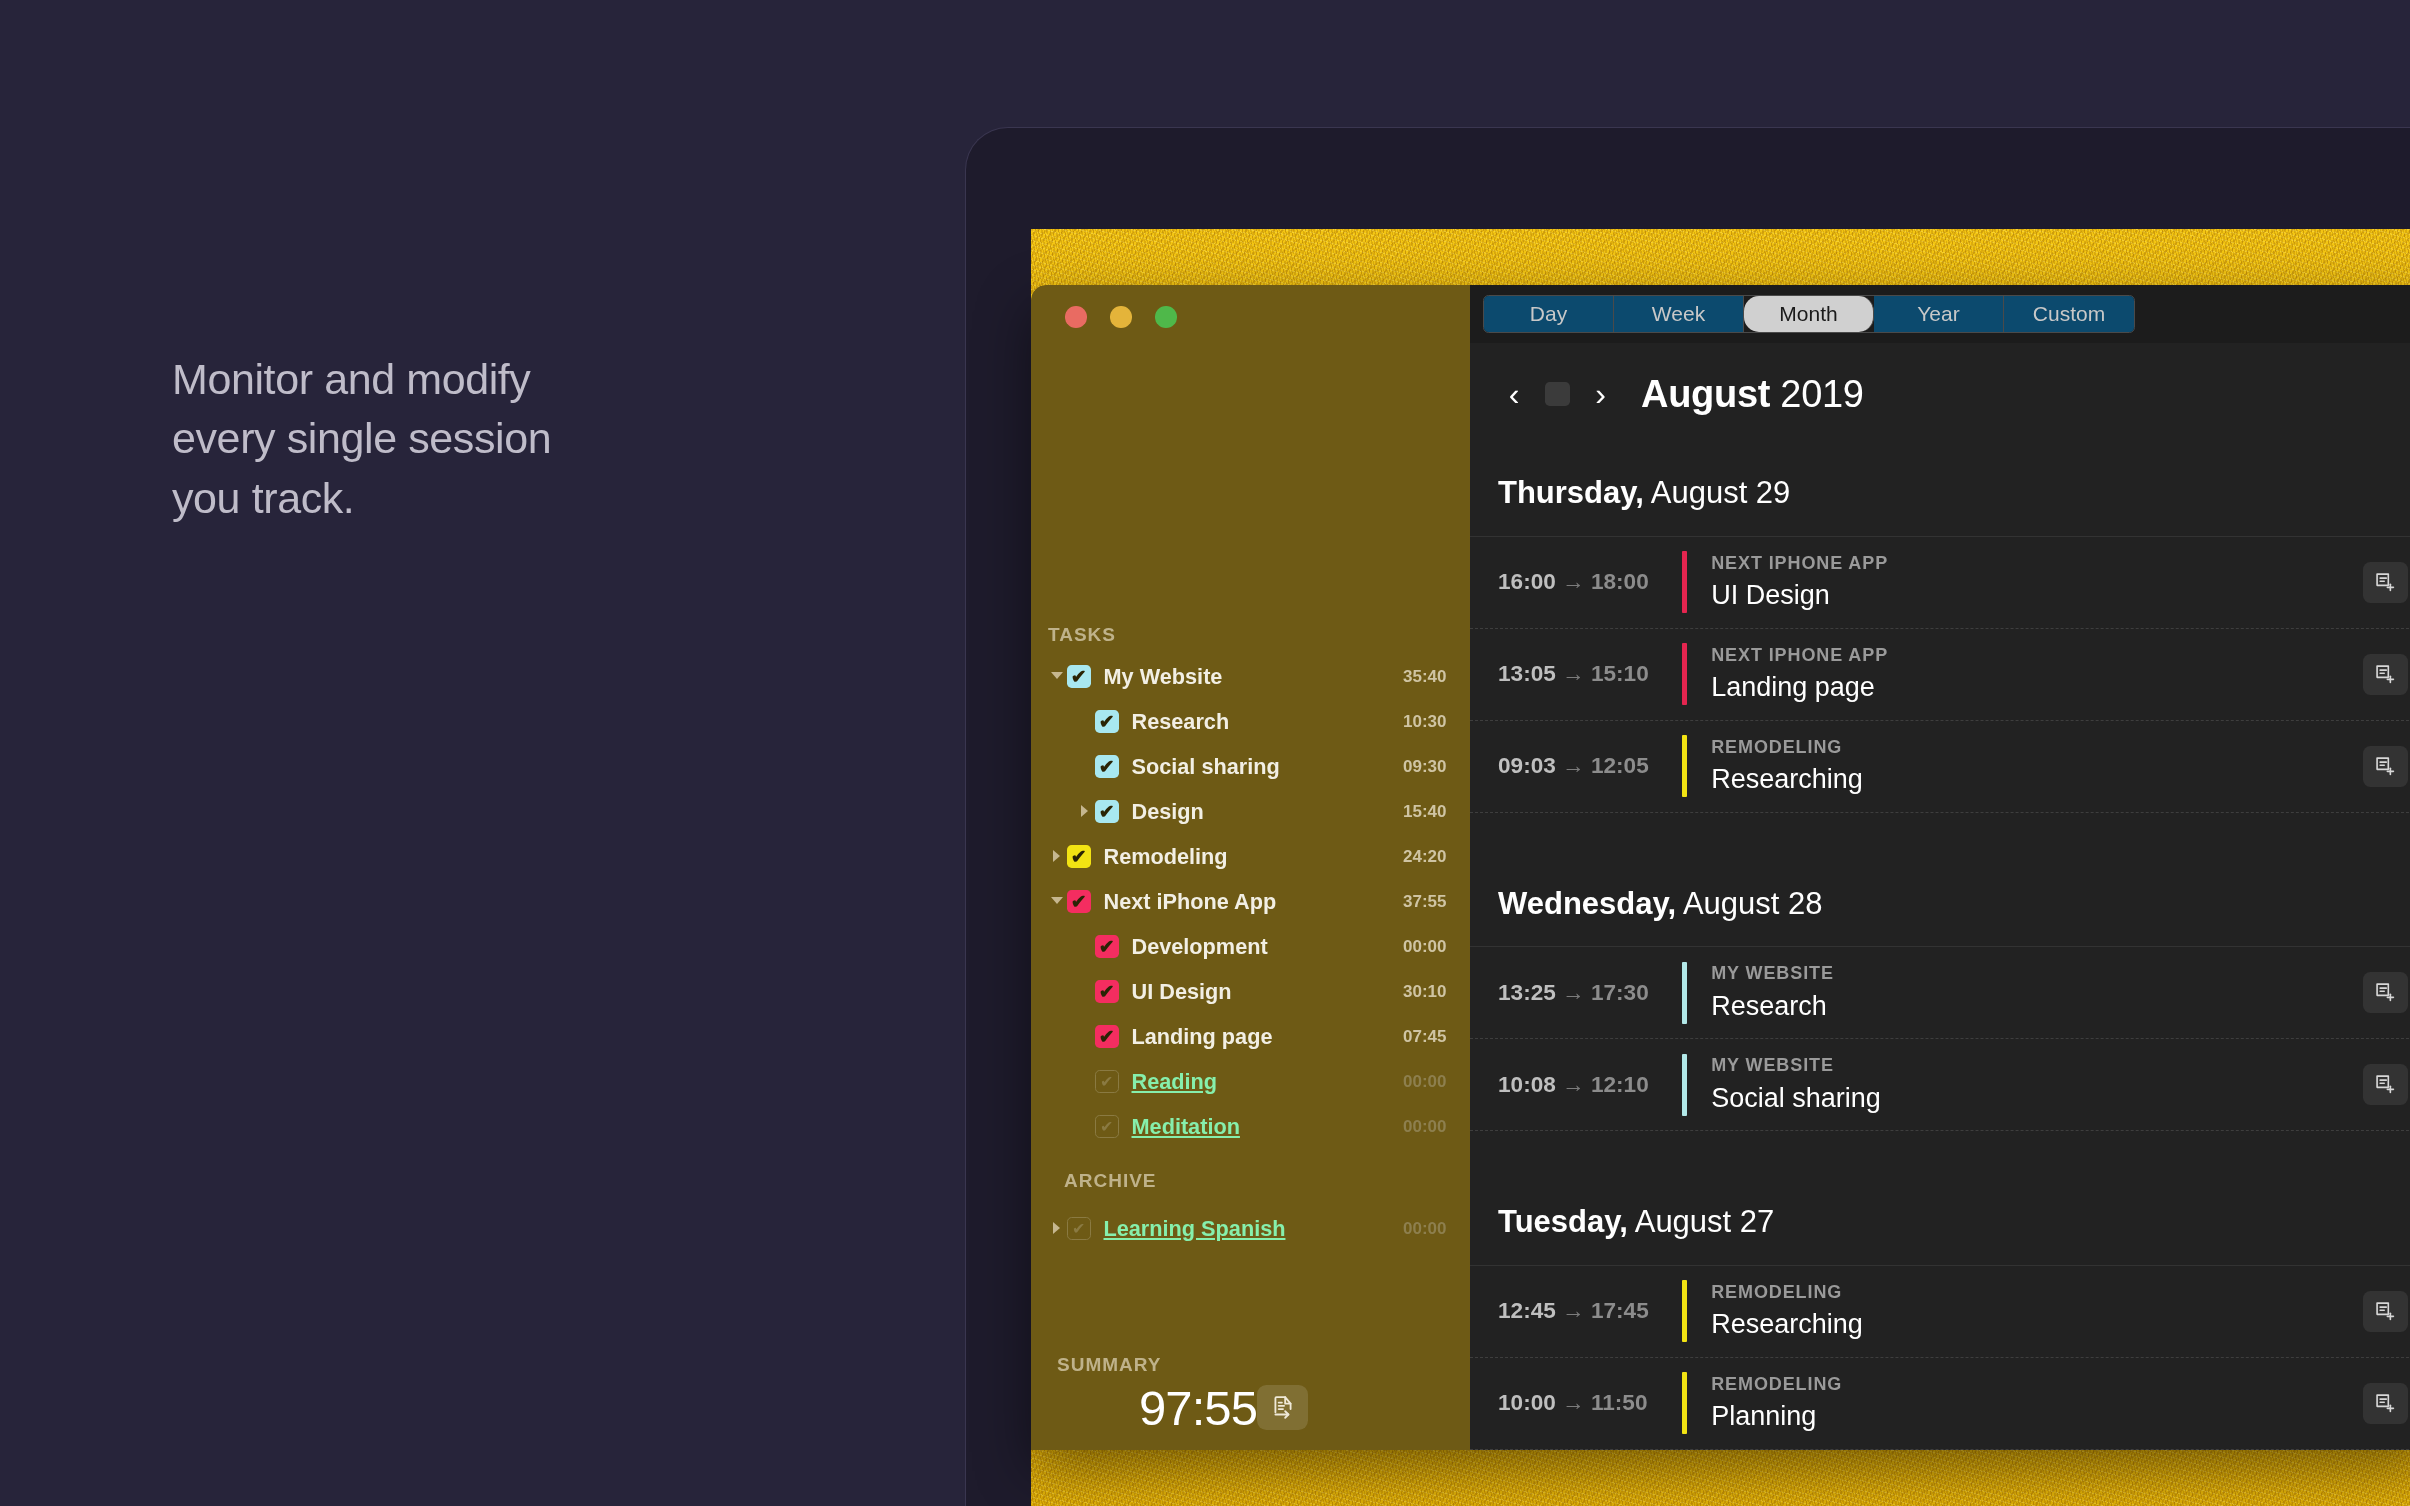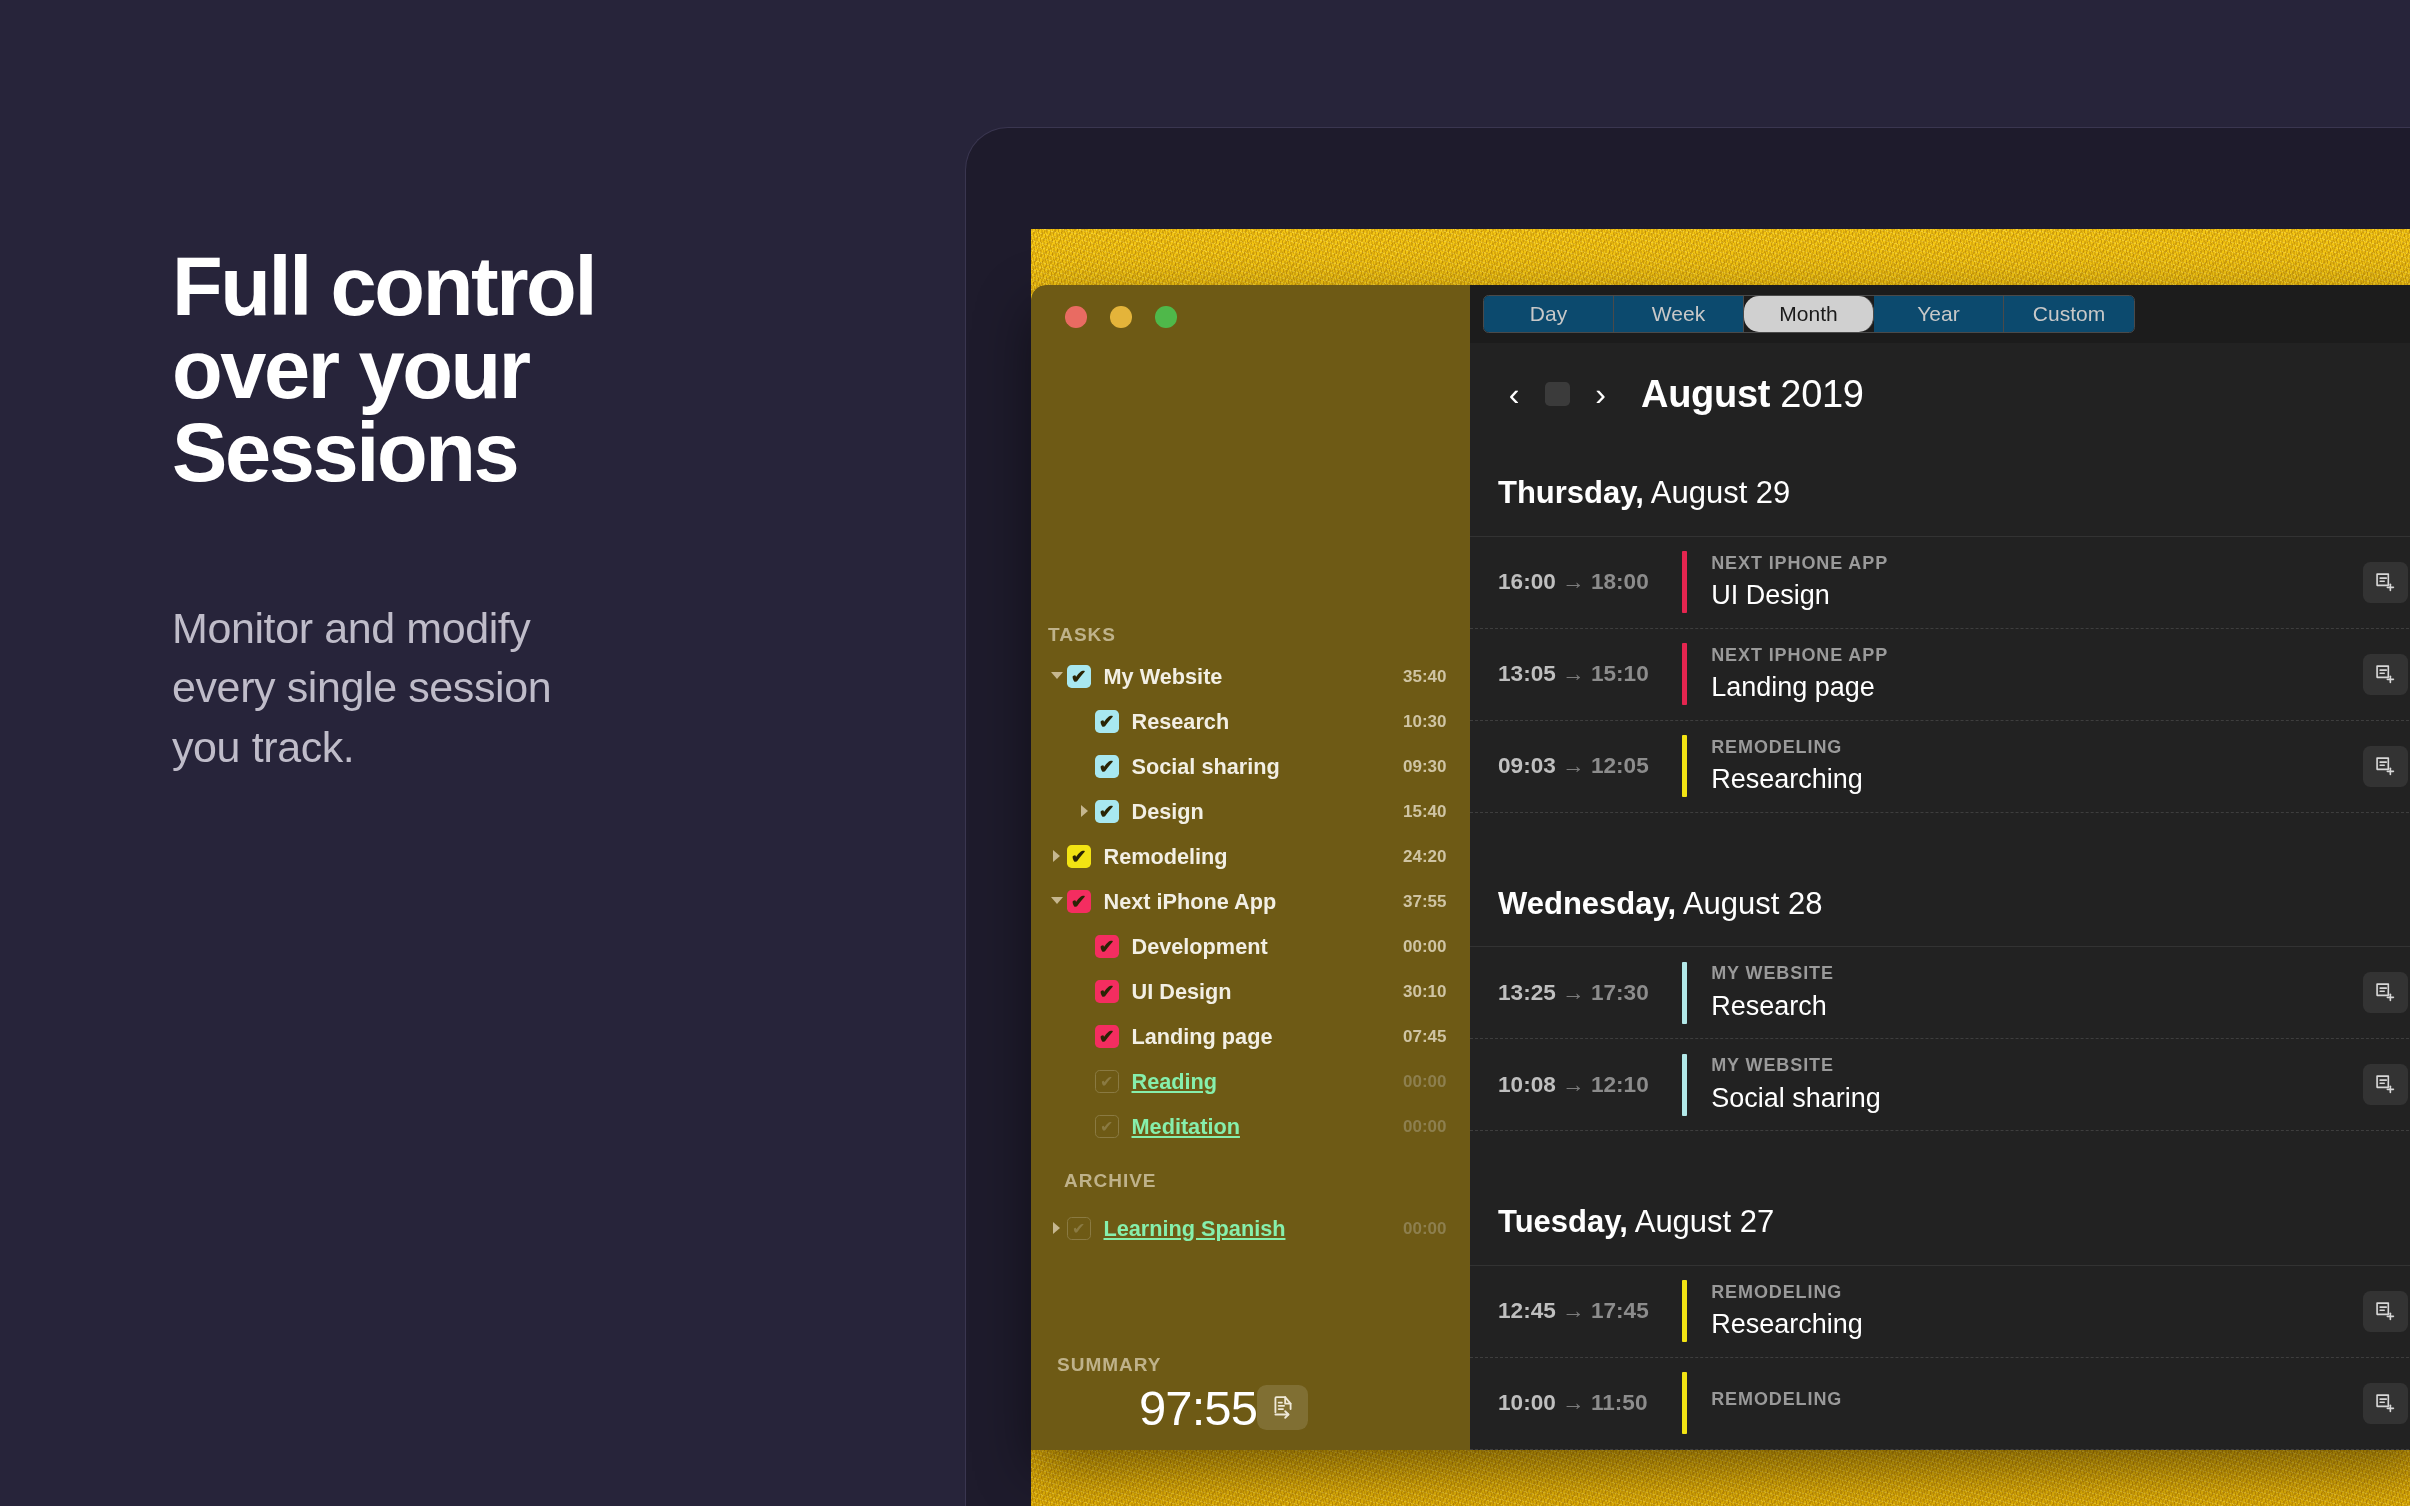--- a/index.html
+++ b/index.html
@@ -187,23 +187,20 @@
     width:45px; height:41px; border-radius:7.5px; background:#333333;
     display:flex; align-items:center; justify-content:center;
     margin-right:26px; flex:0 0 45px;
   }
   .day-gap { height:43px; }
 </style>
 </head>
 <body>
 
 <div id="promo">
-  <h1 id="promo-headline">Full control
-over your
-Sessions</h1>
   <p id="promo-sub">Monitor and modify
 every single session
 you track.</p>
 </div>
 
 <div id="device"></div>
 <div id="wallpaper"></div>
 
 <div id="app">
 
@@ -443,20 +440,21 @@
   <path d="M17 14v6"></path>
               <path d="M14 17h6"></path>
             </svg>
           </div>
         </div>
         <div class="session">
           <div class="s-time"><span>10:00</span><span class="to"> → </span><span class="end">11:50</span></div>
           <div class="s-bar" style="background: rgb(242, 227, 19);"></div>
           <div class="s-body">
             <div class="s-project">REMODELING</div>
+            <div class="s-title">Planning</div>
           </div>
           <div class="s-action">
             <svg width="24.5" height="24.5" viewBox="0 0 24 24" fill="none" stroke="#D8D8D8" stroke-width="1.6" stroke-linecap="round" stroke-linejoin="round">
   <path d="M4 4h11v11H4z"></path>
               <path d="M7 8h6"></path>
               <path d="M7 11h4"></path>
   <path d="M17 14v6"></path>
               <path d="M14 17h6"></path>
             </svg>
           </div>

